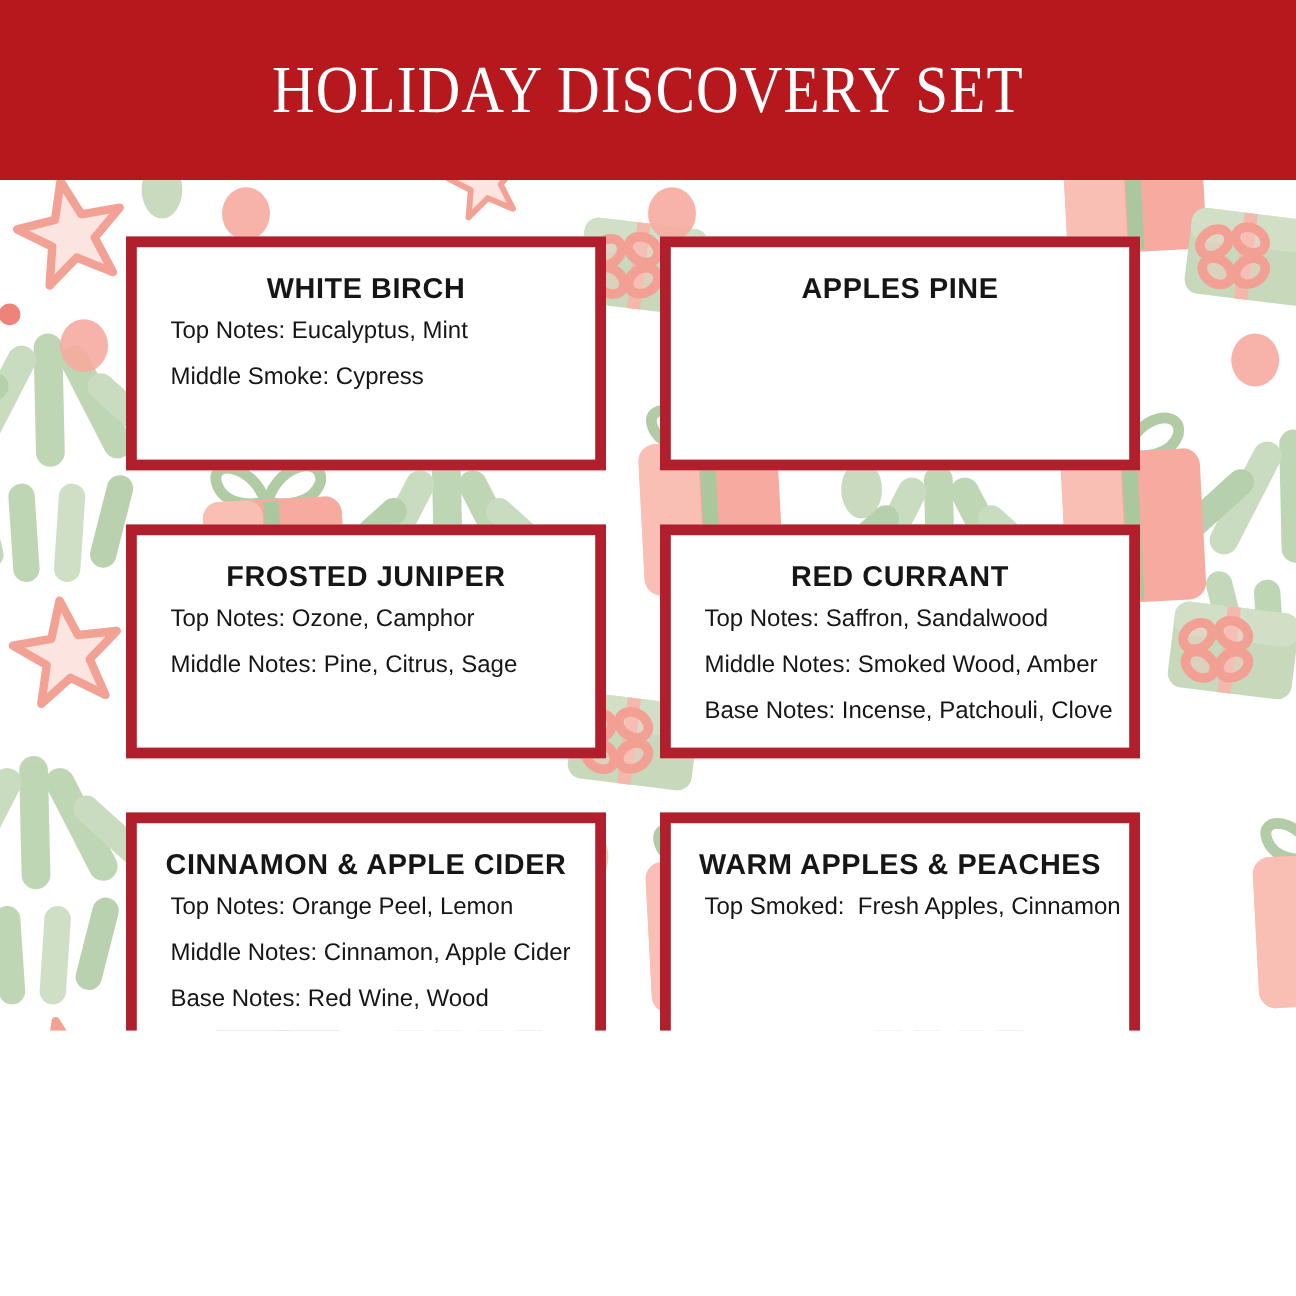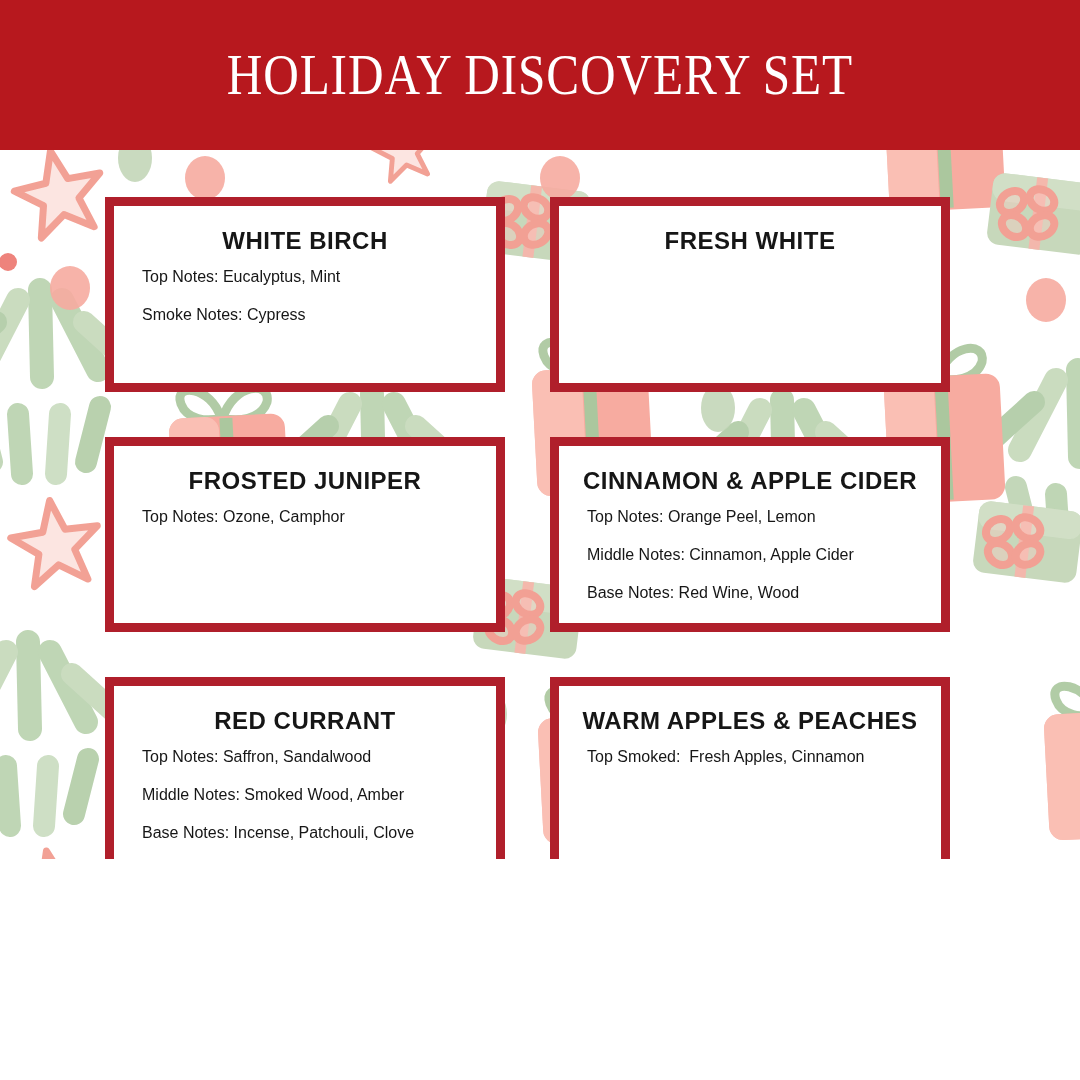--- a/index.html
+++ b/index.html
@@ -36,21 +36,21 @@
     background:var(--white);border:9px solid var(--border-red);
     padding:13px 0 0 0;
   }
   .card-title{
     margin:7px 4px 10px;text-align:center;
     font-size:24px;font-weight:700;letter-spacing:.5px;
     color:var(--text-dark);line-height:1.25;white-space:nowrap;
   }
   .notes{padding-left:28px;}
   .note-line{
-    margin:0 0 17px;font-size:16px;line-height:21px;
+    margin:0 0 17px;font-size:20px;line-height:21px;
     color:var(--text-dark);white-space:pre-wrap;
   }
 </style>
 </head>
 <body>
 
 <div class="page">
 
   <svg class="bg-svg" width="1080" height="1080" viewBox="0 0 1080 1080" aria-hidden="true">
     <defs>
@@ -162,57 +162,58 @@
   <header class="banner">
     <h1>HOLIDAY DISCOVERY SET</h1>
   </header>
 
   <div class="cards-grid">
   <div class="card">
     <h2 class="card-title">WHITE BIRCH</h2>
     <div class="notes">
 
     <p class="note-line">Top Notes: Eucalyptus, Mint</p>
-          <p class="note-line">Smoke Notes: Cypress</p>
-        </div>
-  </div>
-
-  <div class="card">
-    <h2 class="card-title">FRESH WHITE</h2>
+          <p class="note-line">Middle Smoke: Cypress</p>
+        </div>
+  </div>
+
+  <div class="card">
+    <h2 class="card-title">APPLES PINE</h2>
   </div>
 
   <div class="card">
     <h2 class="card-title">FROSTED JUNIPER</h2>
     <div class="notes">
 
     <p class="note-line">Top Notes: Ozone, Camphor</p>
+          <p class="note-line">Middle Notes: Pine, Citrus, Sage</p>
+        </div>
+  </div>
+
+  <div class="card">
+    <h2 class="card-title">RED CURRANT</h2>
+    <div class="notes">
+
+    <p class="note-line">Top Notes: Saffron, Sandalwood</p>
+          <p class="note-line">Middle Notes: Smoked Wood, Amber</p>
+          <p class="note-line">Base Notes: Incense, Patchouli, Clove</p>
         </div>
   </div>
 
   <div class="card">
     <h2 class="card-title">CINNAMON &amp; APPLE CIDER</h2>
     <div class="notes">
 
     <p class="note-line">Top Notes: Orange Peel, Lemon</p>
           <p class="note-line">Middle Notes: Cinnamon, Apple Cider</p>
           <p class="note-line">Base Notes: Red Wine, Wood</p>
         </div>
   </div>
 
   <div class="card">
-    <h2 class="card-title">RED CURRANT</h2>
-    <div class="notes">
-
-    <p class="note-line">Top Notes: Saffron, Sandalwood</p>
-          <p class="note-line">Middle Notes: Smoked Wood, Amber</p>
-          <p class="note-line">Base Notes: Incense, Patchouli, Clove</p>
-        </div>
-  </div>
-
-  <div class="card">
     <h2 class="card-title">WARM APPLES &amp; PEACHES</h2>
     <div class="notes">
 
     <p class="note-line">Top Smoked:  Fresh Apples, Cinnamon</p>
         </div>
   </div>
 </div>
 
 </div>
 

